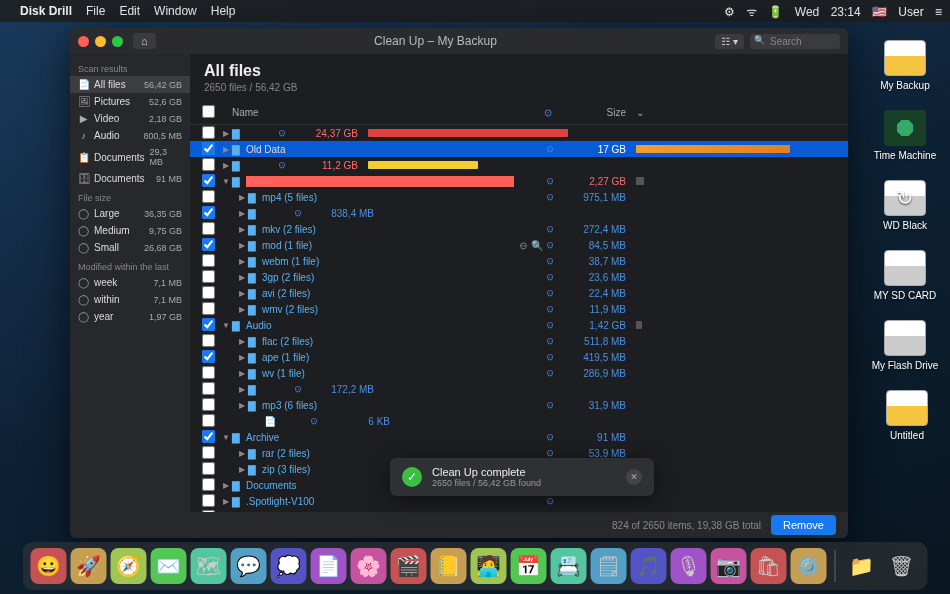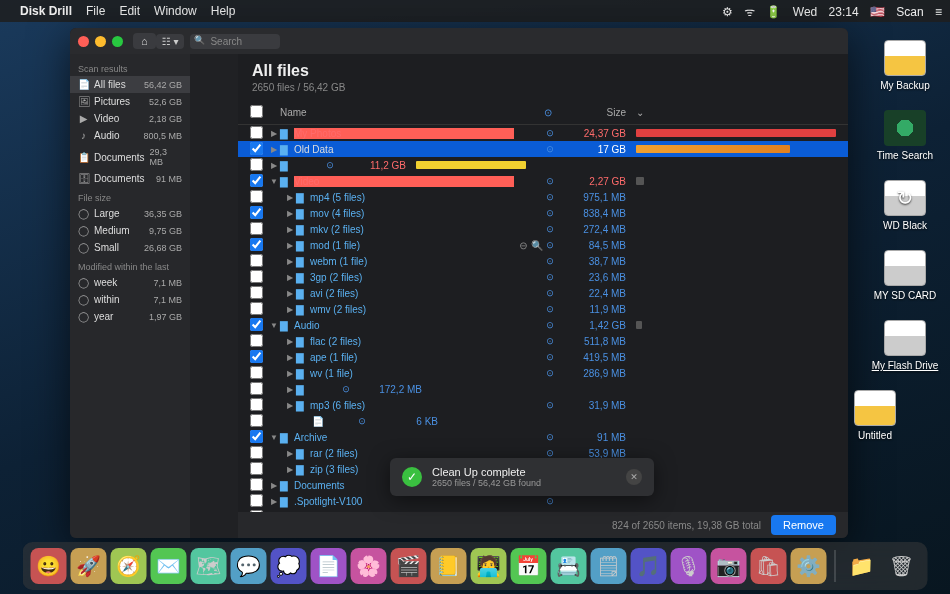--- a/index.html
+++ b/index.html
@@ -19,21 +19,21 @@
 .tlights { display: flex; gap: 6px; }
 .tlight { width: 11px; height: 11px; border-radius: 50%; }
 .red { background: #ff5f57; } .yellow { background: #febc2e; } .green { background: #28c840; }
 .titlebar .home { margin-left: 10px; background: #3a3b3f; padding: 2px 8px; border-radius: 4px; }
 .titlebar .title { flex: 1; text-align: center; color: #bbb; font-size: 12px; }
 .titlebar .tools { display: flex; gap: 6px; align-items: center; }
 .titlebar .tool-btn { background: #3a3b3f; padding: 2px 6px; border-radius: 4px; font-size: 10px; }
 .titlebar .search { background: #3a3b3f; padding: 2px 8px 2px 20px; border-radius: 4px; width: 90px; font-size: 10px; color: #888; position: relative; }
 .titlebar .search::before { content: "🔍"; position: absolute; left: 4px; top: 1px; font-size: 9px; }
 
-.body { display: flex; flex: 1; overflow: hidden; gap: 48px; }
+.body { display: flex; flex: 1; overflow: hidden; }
 .sidebar { width: 120px; background: #27282b; padding: 4px 0; overflow-y: auto; }
 .sidebar .sec-label { font-size: 9px; color: #888; padding: 6px 8px 2px; }
 .sb-row { display: flex; align-items: center; padding: 3px 8px; font-size: 10px; color: #ddd; gap: 5px; cursor: pointer; }
 .sb-row.sel { background: #3c3d41; }
 .sb-row .lbl { flex: 1; }
 .sb-row .val { font-size: 9px; color: #aaa; }
 .sb-row .ico { width: 11px; text-align: center; font-size: 10px; color: #aaa; }
 
 .main { flex: 1; display: flex; flex-direction: column; background: #1d1e21; overflow: hidden; }
 .main-head { display: flex; align-items: center; padding: 8px 14px; }
@@ -104,33 +104,34 @@
   <span class="mitem">Window</span>
   <span class="mitem">Help</span>
   <span class="spacer"></span>
   <span class="right">
     <span>⚙</span>
     <span>ᯤ</span>
     <span>🔋</span>
     <span>Wed</span>
     <span>23:14</span>
     <span>🇺🇸</span>
-    <span>Scan</span>
+    <span>User</span>
     <span>≡</span>
   </span>
 </div>
 
 <div class="window">
   <div class="titlebar">
     <div class="tlights">
       <div class="tlight red"></div>
       <div class="tlight yellow"></div>
       <div class="tlight green"></div>
     </div>
     <div class="home">⌂</div>
+    <div class="title">Clean Up – My Backup</div>
     <div class="tools">
       <div class="tool-btn">☷ ▾</div>
       <div class="search"><span>Search</span></div>
     </div>
   </div>
   <div class="body">
     <div class="sidebar" id="sidebar">
         <div class="sec-label">Scan results</div>
         <div class="sb-row sel">
           <span class="ico">📄</span>
@@ -210,21 +211,20 @@
         <div style="width:12px;color:#4a90e2">⊙</div>
         <div class="csize"><span>Size</span></div>
         <div class="cbar" style="text-align:left"><span>⌄</span></div>
       </div>
       <div class="rows" id="rows">
           <div class="row">
             <div class="cb"><input type="checkbox" style=""></div>
             <div class="indent0"></div>
             <div class="disc">▶</div>
             <div class="ficon"><span style="color:#5ab0f0">▇</span></div>
-            <div class="fname red">My Photos</div>
             <div style="width:30px;text-align:right"></div>
             <div class="cloud">⊙</div>
             <div class="fsize" style="color:#ff6b6b">24,37 GB</div>
             <div class="fbar">
               <div class="bar red" style="width:100%"></div>
             </div>
           </div>
           <div class="row sel">
             <div class="cb"><input type="checkbox" checked="" style=""></div>
             <div class="indent0"></div>
@@ -272,21 +272,20 @@
             <div style="width:30px;text-align:right"></div>
             <div class="cloud">⊙</div>
             <div class="fsize" style="">975,1 MB</div>
             <div class="fbar"></div>
           </div>
           <div class="row">
             <div class="cb"><input type="checkbox" checked="" style=""></div>
             <div class="indent1"></div>
             <div class="disc">▶</div>
             <div class="ficon"><span style="color:#5ab0f0">▇</span></div>
-            <div class="fname blue">mov (4 files)</div>
             <div style="width:30px;text-align:right"></div>
             <div class="cloud">⊙</div>
             <div class="fsize" style="">838,4 MB</div>
             <div class="fbar"></div>
           </div>
           <div class="row">
             <div class="cb"><input type="checkbox" style=""></div>
             <div class="indent1"></div>
             <div class="disc">▶</div>
             <div class="ficon"><span style="color:#5ab0f0">▇</span></div>
@@ -511,35 +510,35 @@
   <div class="close">✕</div>
 </div>
 
 <div id="desktop">
     <div class="desk-icon" style="left: 870px; top: 40px;">
       <div class="glyph drive-y"></div>
       <div>My Backup</div>
     </div>
     <div class="desk-icon" style="left: 870px; top: 110px;">
       <div class="glyph tm"></div>
-      <div>Time Search</div>
+      <div>Time Machine</div>
     </div>
     <div class="desk-icon" style="left: 870px; top: 180px;">
       <div class="glyph drive-w">↻</div>
       <div>WD Black</div>
     </div>
     <div class="desk-icon" style="left: 870px; top: 250px;">
       <div class="glyph drive-w"></div>
       <div>MY SD CARD</div>
     </div>
-    <div class="desk-icon" style="left: 870px; top: 320px; text-decoration: underline;">
+    <div class="desk-icon" style="left: 870px; top: 320px;">
       <div class="glyph drive-w"></div>
       <div>My Flash Drive</div>
     </div>
-    <div class="desk-icon" style="left: 840px; top: 390px;">
+    <div class="desk-icon" style="left: 872px; top: 390px;">
       <div class="glyph drive-y"></div>
       <div>Untitled</div>
     </div>
   </div>
 
 <div class="dock" id="dock">
     <div class="dicon" style="background: rgb(198, 83, 83);">😀</div>
     <div class="dicon" style="background: rgb(198, 159, 83);">🚀</div>
     <div class="dicon" style="background: rgb(159, 198, 83);">🧭</div>
     <div class="dicon" style="background: rgb(83, 198, 83);">✉️</div>

